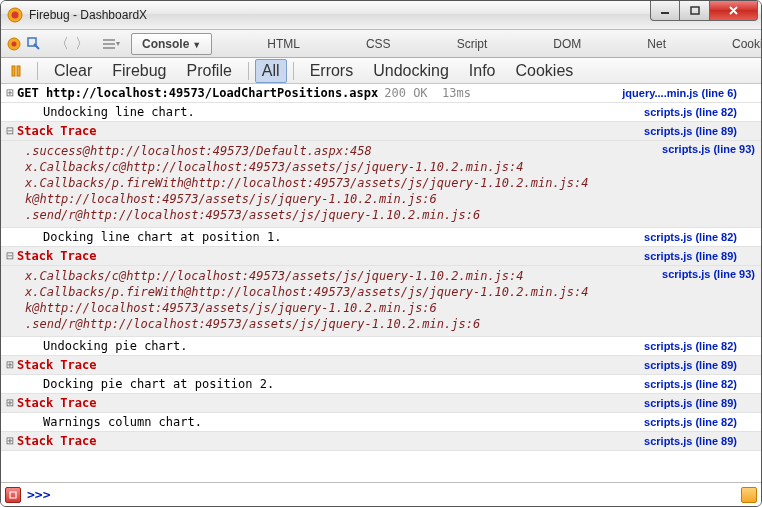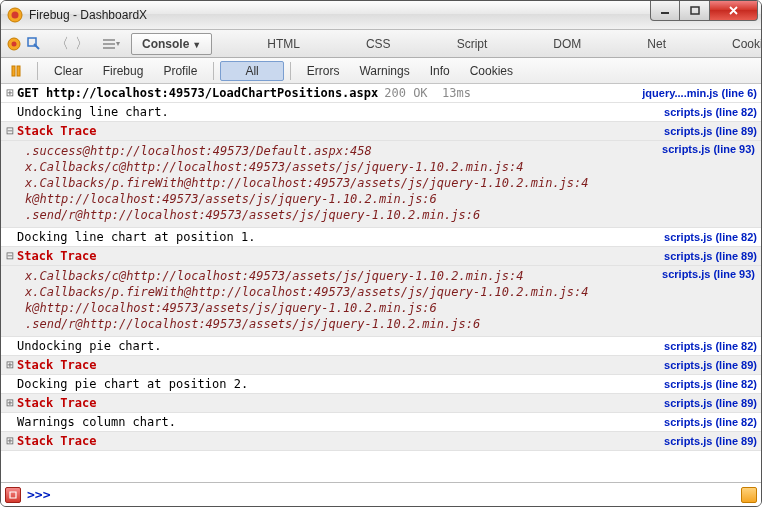--- a/index.html
+++ b/index.html
@@ -81,54 +81,54 @@
   height: 26px;
   background: linear-gradient(#fbfbfb,#ededed);
   border-bottom:1px solid #c5c5c5;
   display:flex; align-items:center; padding:0 4px; gap:0;
 }
 .pausebtn {
   width:22px; height:20px; display:flex; align-items:center; justify-content:center;
   margin-right:4px;
 }
 .sub-sep { width:1px; height:18px; background:#bbb; margin:0 6px; }
-.subitem { padding:3px 10px; color:#333; font-size:12px; }
-.subitem.active { background:#c9d8ee; border:1px solid #7a9ed0; border-radius:2px; padding:2px 24px;}
+.subitem { padding:3px 10px; color:#333; font-size:16px; }
+.subitem.active { background:#c9d8ee; border:1px solid #7a9ed0; border-radius:2px; padding:2px 6px;}
 
 
 .logarea {
   height: 398px;
   overflow-y:auto;
   font-family: Consolas, monospace;
   font-size: 12px;
   background:#fff;
 }
 .row {
   display:flex; align-items:flex-start;
   border-bottom:1px solid #e2e2e2;
-  padding:1px 4px 1px 2px;
+  padding:1px 24px 1px 2px;
   line-height:16px;
 }
 .row.grey { background:#efefef; }
 .tw { width:14px; text-align:center; color:#666; cursor:default; font-family:sans-serif; font-size:10px; line-height:16px; }
 .tw.plus::before { content:"⊞"; }
 .tw.minus::before { content:"⊟"; }
 .row-body { flex:1; white-space:pre-wrap; }
 .src { color:#0020c2; margin-left:auto; white-space:nowrap; font-weight:bold; padding-left:8px; font-family:"Segoe UI",sans-serif; font-size:11px;}
 .http { color:#000; }
 .http b { font-weight:bold; }
 .status { color:#8a8a8a; margin-left:6px; }
 .stacktrace-label { color:#c00000; font-weight:bold; }
 .traceblock {
   background:#efefef; padding:2px 0 4px 24px; border-bottom:1px solid #e2e2e2;
   position:relative;
 }
 .traceblock .src { position:absolute; right:6px; top:2px; }
 .traceline { color:#7f1d1d; font-style:italic; line-height:16px; white-space:nowrap; overflow:hidden; text-overflow:ellipsis;}
-.row.logmsg .row-body { color:#000; }
+.row.logmsg .row-body { color:#000;margin-left:26px; }
 
 
 .cmdline {
   position:absolute; bottom:0; left:0; right:0;
   height:24px; border-top:1px solid #bcbcbc;
   background:#fff; display:flex; align-items:center; padding:0 4px;
 }
 .cmdicon {
   width:16px; height:16px; background:linear-gradient(#f58a8a,#d43a2f);
   border:1px solid #a02018; border-radius:2px; display:flex; align-items:center; justify-content:center;
@@ -223,21 +223,21 @@
     </div>
   <div class="sub-sep"></div>
   <div id="subitems-host" style="display:flex; align-items:center;">
       <div class="subitem">Clear</div>
       <div class="subitem">Firebug</div>
       <div class="subitem">Profile</div>
       <div class="sub-sep"></div>
       <div class="subitem active">All</div>
       <div class="sub-sep"></div>
       <div class="subitem">Errors</div>
-      <div class="subitem">Warnings</div>
+      <div class="subitem">Undocking</div>
       <div class="subitem">Info</div>
       <div class="subitem">Cookies</div>
     </div>
 </div>
 
 <div class="logarea" id="logarea">
     <div class="row">
       <span class="tw plus"></span>
       <span class="row-body http"><b>GET http://localhost:49573/LoadChartPositions.aspx</b><span class="status">200 OK  13ms</span></span>
       <span class="src">jquery....min.js (line 6)</span>

